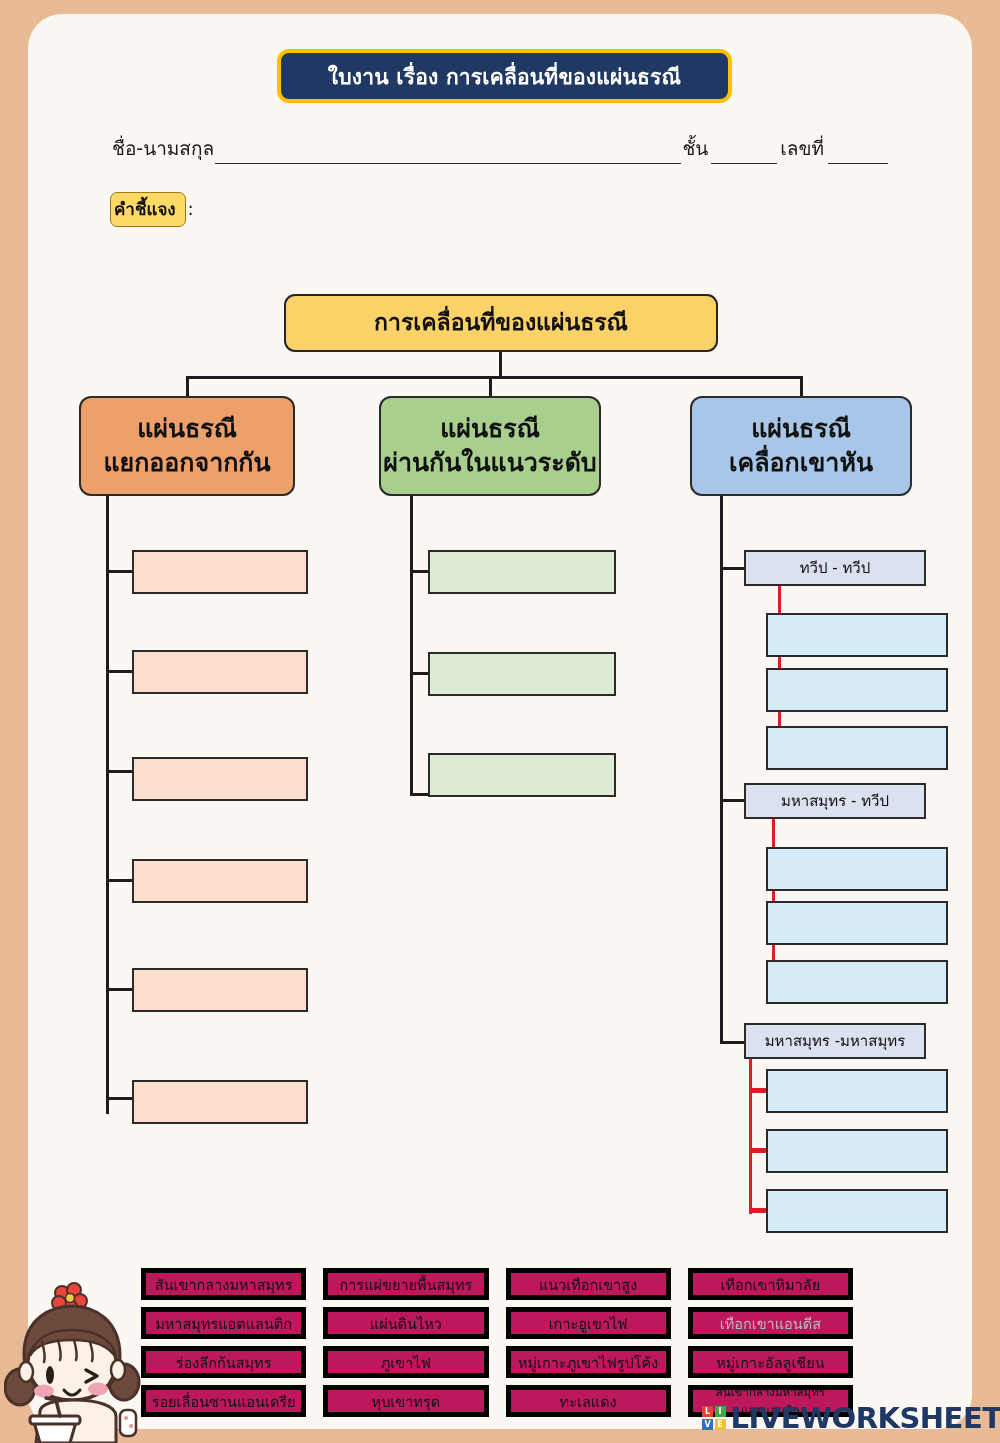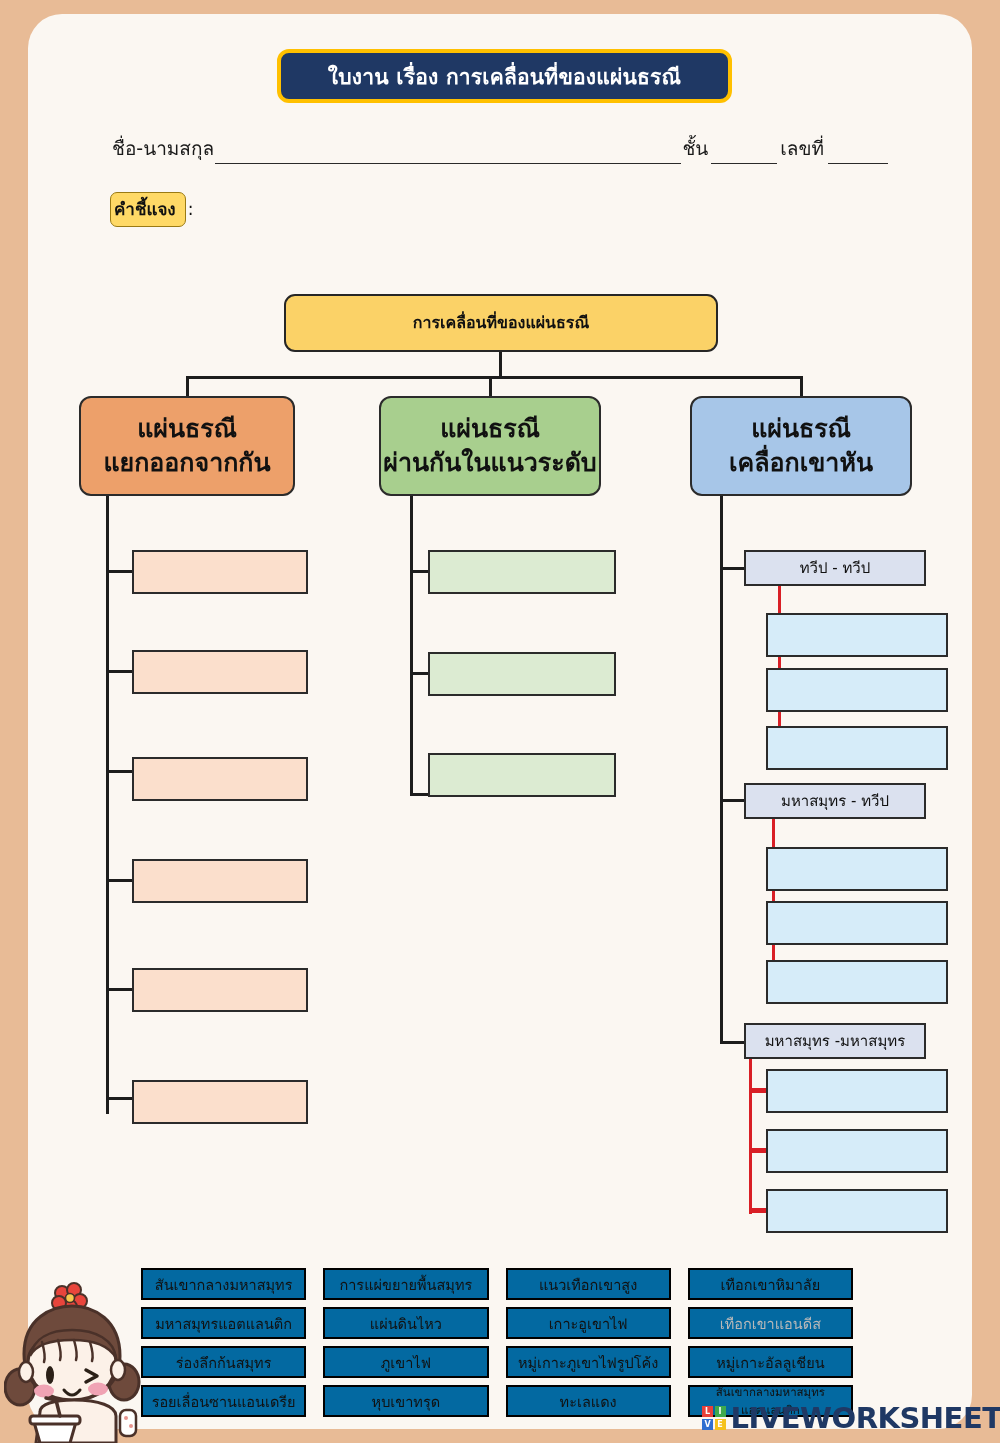--- a/index.html
+++ b/index.html
@@ -53,21 +53,21 @@
 
   
   .node{
     position:absolute;box-sizing:border-box;
     display:flex;align-items:center;justify-content:center;
     text-align:center;line-height:1.35;
   }
   .root{
     left:284px;top:294px;width:434px;height:58px;
     background:#fbd267;border:2.5px solid #262626;border-radius:11px;
-    font-size:16px;font-weight:bold;color:#111;
+    font-size:23px;font-weight:bold;color:#111;
   }
   .cat{
     border:2px solid #2b2b2b;border-radius:12px;
     font-size:25px;font-weight:bold;color:#111;
   }
   .cat-orange{left:79px;top:396px;width:216px;height:100px;background:#eda06a;}
   .cat-green{left:379px;top:396px;width:222px;height:100px;background:#a8cf8e;}
   .cat-blue{left:690px;top:396px;width:222px;height:100px;background:#a7c6e8;}
 
   .blank{
@@ -87,21 +87,21 @@
 
   
   .ln{position:absolute;background:#1d1d1d;}
   .ln-red{position:absolute;background:#d91f26;}
 
   
   .bank{position:absolute;left:141px;top:1268px;width:712px;}
   .bank-row{display:flex;gap:17px;margin-bottom:7px;}
   .word{
     flex:1 1 0;height:32px;box-sizing:border-box;
-    background:#0369a1;border:2px solid #000000;
+    background:#be185d;border:5px solid #000000;
     display:flex;align-items:center;justify-content:center;
     font-size:14.5px;color:#111;text-align:center;padding:8px 3px;
   }
   .word.faded{color:#b9b9b9;}
   .word.tiny{font-size:11.5px;}
 
   
   .wm{
     position:absolute;left:702px;top:1401px;
     display:flex;align-items:center;gap:5px;

